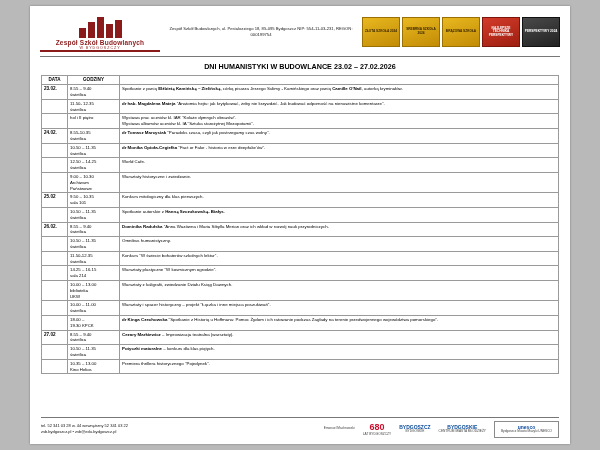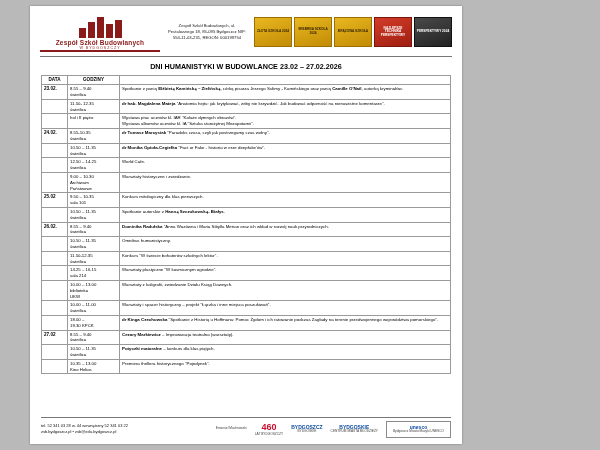--- a/index.html
+++ b/index.html
@@ -5,21 +5,21 @@
   html,body{margin:0;padding:0;}
   body{
     width:600px;height:450px;
     background:#b9b9b9;
     font-family:"Liberation Sans", sans-serif;
     overflow:hidden;
   }
   .page{
     position:absolute;
     left:30px;top:6px;
-    width:432px;height:438px;
+    width:540px;height:438px;
     background:#ffffff;
     box-shadow:0 0 2px rgba(0,0,0,.35);
   }
   
   .header{
     display:flex;align-items:center;
     padding:6px 10px 2px 10px;
     gap:6px;
   }
   .logo{
@@ -253,21 +253,21 @@
     <div class="footer-row">
       <div class="foot-text">
         <div>tel. 52 341 03 28 w. 44  wewnętrzny 52 341 03 22</div>
         <div>zsb.bydgoszcz.pl • zsb@edu.bydgoszcz.pl</div>
       </div>
       <div class="foot-logos">
         <div class="flogo">
           <span class="sm">Emanuel Machnowski</span>
         </div>
         <div class="flogo">
-          <span class="big">460</span>
+          <span class="big">680</span>
           <span class="sm">LAT BYDGOSZCZY</span>
         </div>
         <div class="flogo">
           <span class="bdg">BYDGOSZCZ</span>
           <span class="sm">BYDGOSKIE</span>
         </div>
         <div class="flogo">
           <span class="bdg">BYDGOSKIE</span>
           <span class="sm">CENTRUM MIASTA MŁODZIEŻY</span>
         </div>

